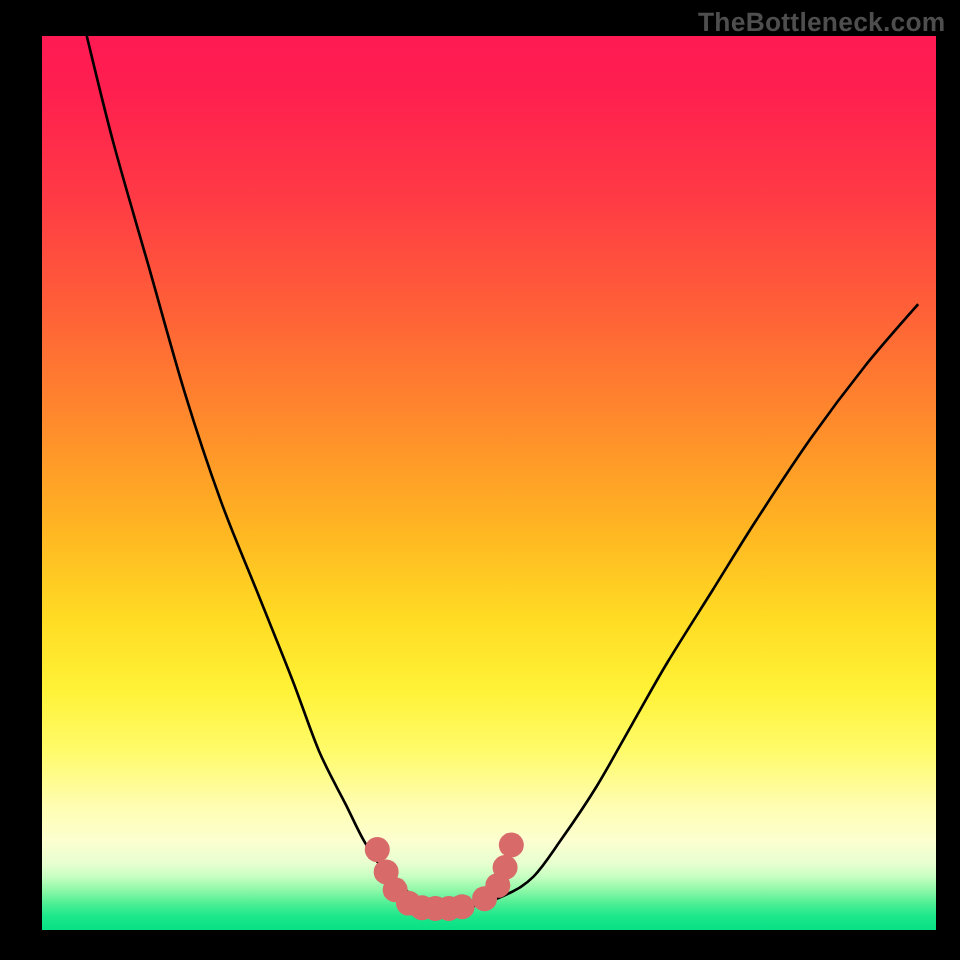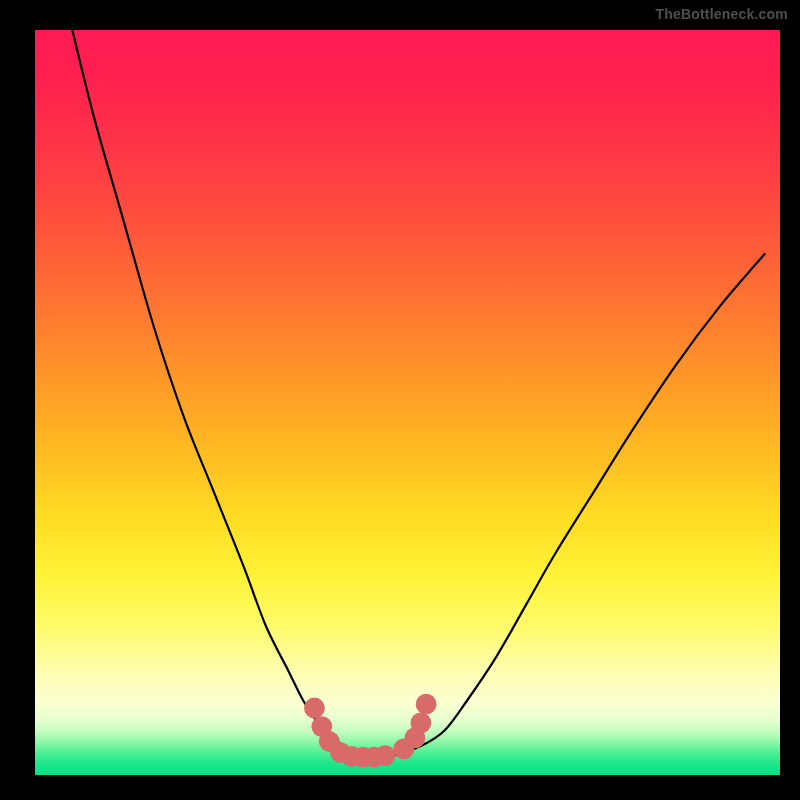--- a/index.html
+++ b/index.html
@@ -45,21 +45,21 @@
       #4fef95 97%,
       #1be78a 98.5%,
       #07e085 100%
     );
   }
   .watermark {
     position: absolute;
     top: 6px;
     right: 12px;
     color: #4e4e4e;
-    font-size: 14px;
+    font-size: 22px;
     font-weight: 600;
     letter-spacing: 0.2px;
     user-select: none;
   }
   svg.curve {
     position: absolute;
     left: 0;
     top: 0;
     width: 745px;
     height: 745px;

